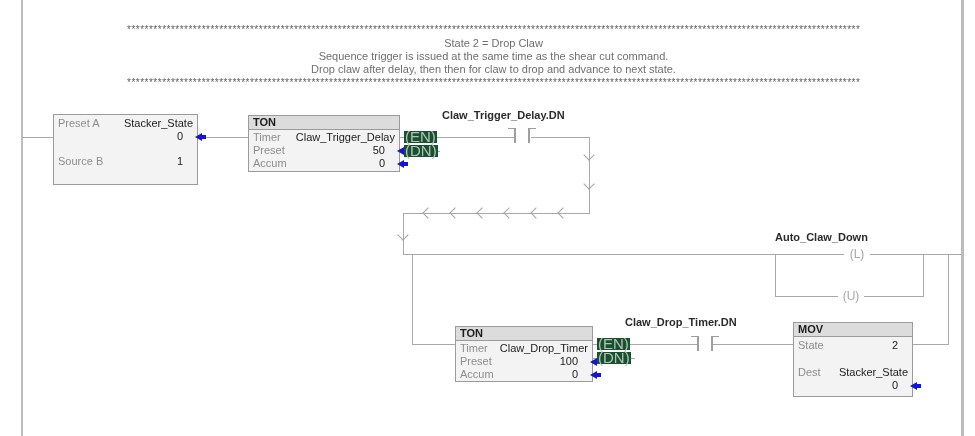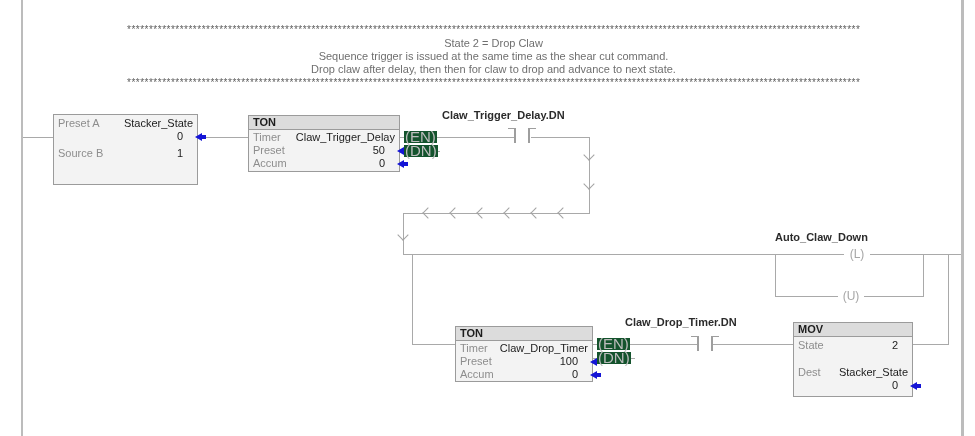--- a/index.html
+++ b/index.html
@@ -97,21 +97,21 @@
       <span class="val">Stacker_State</span>
     </div>
     <div class="row num">
       <span class="lab"></span>
       <span class="val">0</span>
       <span class="ptr">
           <i class="tri"></i>
           <i class="tail"></i>
         </span>
     </div>
-    <div class="row num" style="margin-top:4px;">
+    <div class="row num" style="margin-top:12px;">
       <span class="lab">Source B</span>
       <span class="val">1</span>
     </div>
   </div>
 
   <div class="block" style="left:248px;top:115px;width:152px;height:57px;">
     <div class="hdr">TON</div>
     <div class="row" style="margin-top:1px;">
       <span class="lab">Timer</span>
       <span class="val">Claw_Trigger_Delay</span>

